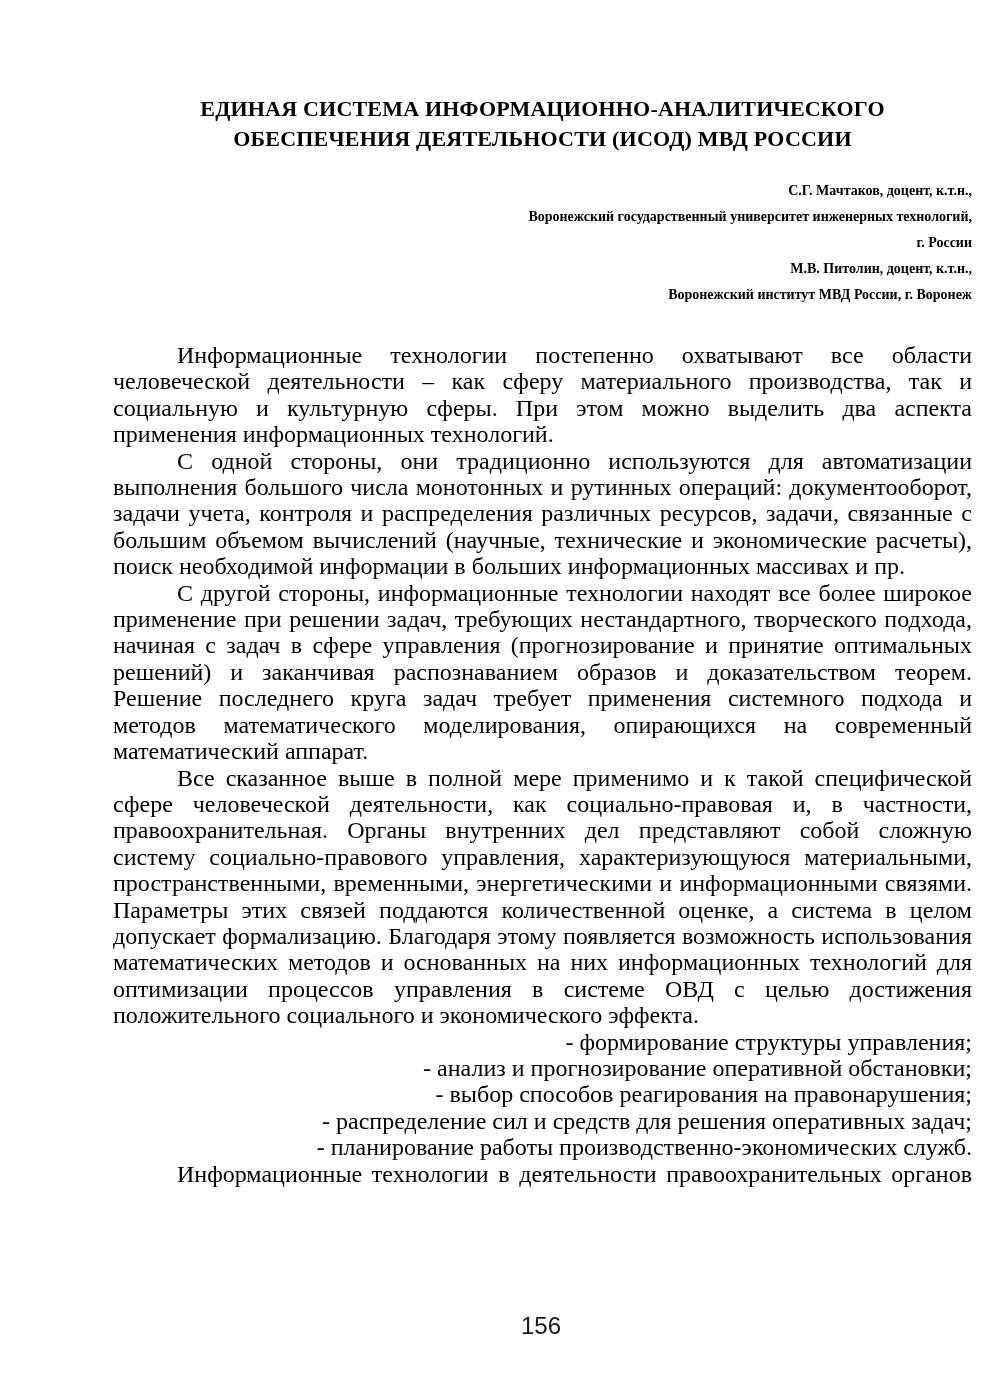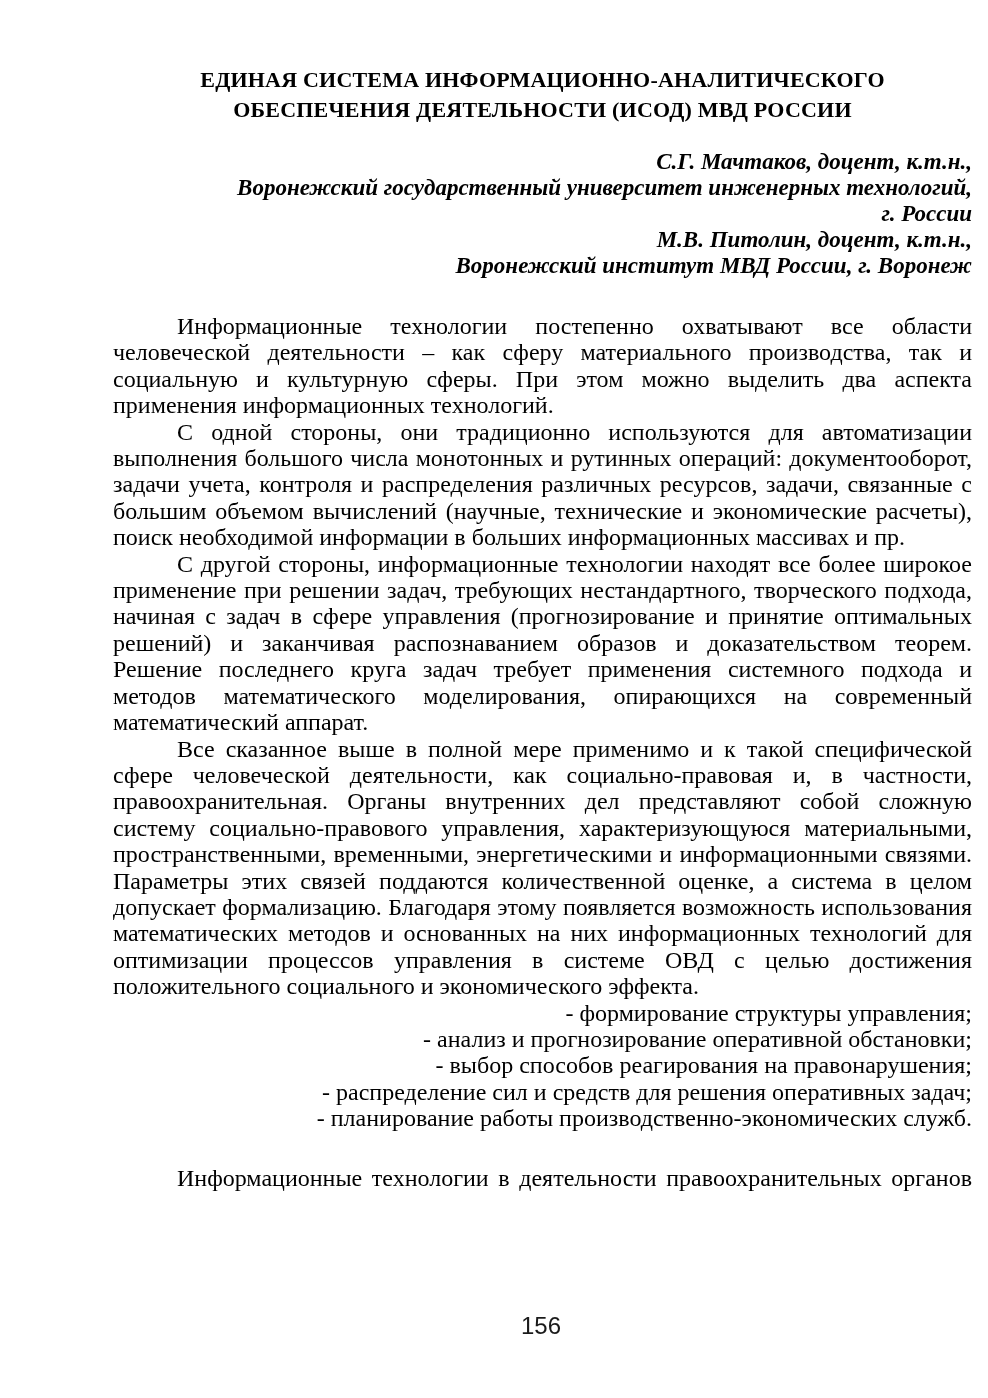--- a/index.html
+++ b/index.html
@@ -6,58 +6,56 @@
     margin: 0;
     padding: 0;
     background: #ffffff;
   }
   .page {
     position: relative;
     width: 988px;
     height: 1398px;
     background: #ffffff;
     box-sizing: border-box;
-    padding: 65px 16px 0 113px;
+    padding: 94px 16px 0 113px;
     color: #000000;
     font-family: "Liberation Serif", serif;
     overflow: hidden;
   }
   .doc-title {
     text-align: center;
     font-weight: bold;
     font-size: 22px;
     line-height: 30px;
     letter-spacing: 0.2px;
   }
   .authors-block {
     margin-top: 24px;
     text-align: right;
     font-weight: bold;
-    font-size: 23px;
+    font-size: 14px;
     line-height: 26px;
-    font-style: italic;
   }
   .body-text {
     margin-top: 34px;
     font-size: 24px;
     line-height: 26.4px;
     text-align: justify;
   }
   .para {
     margin: 0;
     text-indent: 64px;
   }
   .list-item {
     margin: 0;
     text-indent: 64px;
     text-align: right;
   }
   .force-justify {
     text-align-last: justify;
-    margin-top: 33px;
   }
   .page-number {
     position: absolute;
     left: 110px;
     right: 16px;
     top: 1312px;
     text-align: center;
     font-family: "Liberation Sans", sans-serif;
     font-size: 24px;
     color: #1a1a1a;

